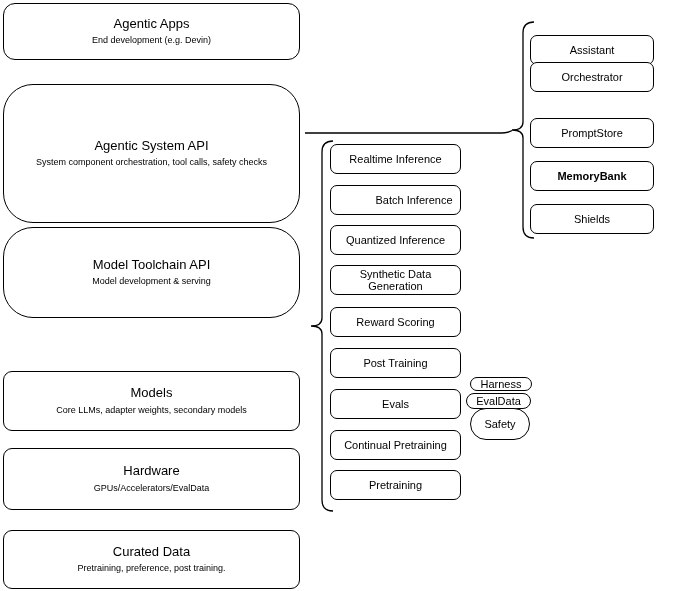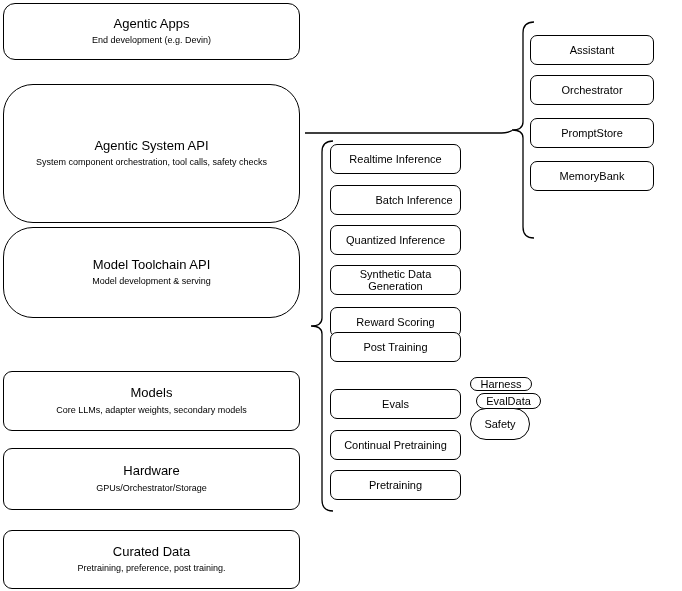--- a/index.html
+++ b/index.html
@@ -56,21 +56,21 @@
     <div class="subtitle">Model development &amp; serving</div>
   </div>
 
   <div class="node lbox" style="top:371px;height:60px;border-radius:9px;">
     <div class="title">Models</div>
     <div class="subtitle">Core LLMs, adapter weights, secondary models</div>
   </div>
 
   <div class="node lbox" style="top:448px;height:62px;border-radius:9px;">
     <div class="title">Hardware</div>
-    <div class="subtitle">GPUs/Orchestrator/Storage</div>
+    <div class="subtitle">GPUs/Accelerators/EvalData</div>
   </div>
 
   <div class="node lbox" style="top:530px;height:59px;border-radius:9px;">
     <div class="title">Curated Data</div>
     <div class="subtitle">Pretraining, preference, post training.</div>
   </div>
 
   <div class="node mbox" style="top:144px;">
     <span>Realtime Inference</span>
   </div>
@@ -79,49 +79,52 @@
   </div>
   <div class="node mbox" style="top:225px;">
     <span>Quantized Inference</span>
   </div>
   <div class="node mbox" style="top:265px;">
     <span>Synthetic Data Generation</span>
   </div>
   <div class="node mbox" style="top:307px;">
     <span>Reward Scoring</span>
   </div>
-  <div class="node mbox" style="top:332px;">
+  <div class="node mbox" style="top:348px;">
     <span>Post Training</span>
   </div>
   <div class="node mbox" style="top:389px;">
     <span>Evals</span>
   </div>
   <div class="node mbox" style="top:430px;">
     <span>Continual Pretraining</span>
   </div>
   <div class="node mbox" style="top:470px;">
     <span>Pretraining</span>
   </div>
 
   <div class="pill" style="left:470px;top:377px;width:62px;height:14px;">
     <span>Harness</span>
   </div>
-  <div class="pill" style="left:476px;top:393px;width:65px;height:16px;">
+  <div class="pill" style="left:466px;top:393px;width:65px;height:16px;">
     <span>EvalData</span>
   </div>
   <div class="pill" style="left:470px;top:408px;width:60px;height:32px;">
     <span>Safety</span>
   </div>
 
   <div class="node rbox" style="top:35px;">
     <span>Assistant</span>
   </div>
-  <div class="node rbox" style="top:75px;">
+  <div class="node rbox" style="top:62px;">
     <span>Orchestrator</span>
   </div>
   <div class="node rbox" style="top:118px;">
     <span>PromptStore</span>
   </div>
-  <div class="node rbox" style="top:161px;">
+  <div class="node rbox" style="top:161px;font-weight:bold;">
     <span>MemoryBank</span>
+  </div>
+  <div class="node rbox" style="top:204px;">
+    <span>Shields</span>
   </div>
 
 </div>
 
 </body></html>

